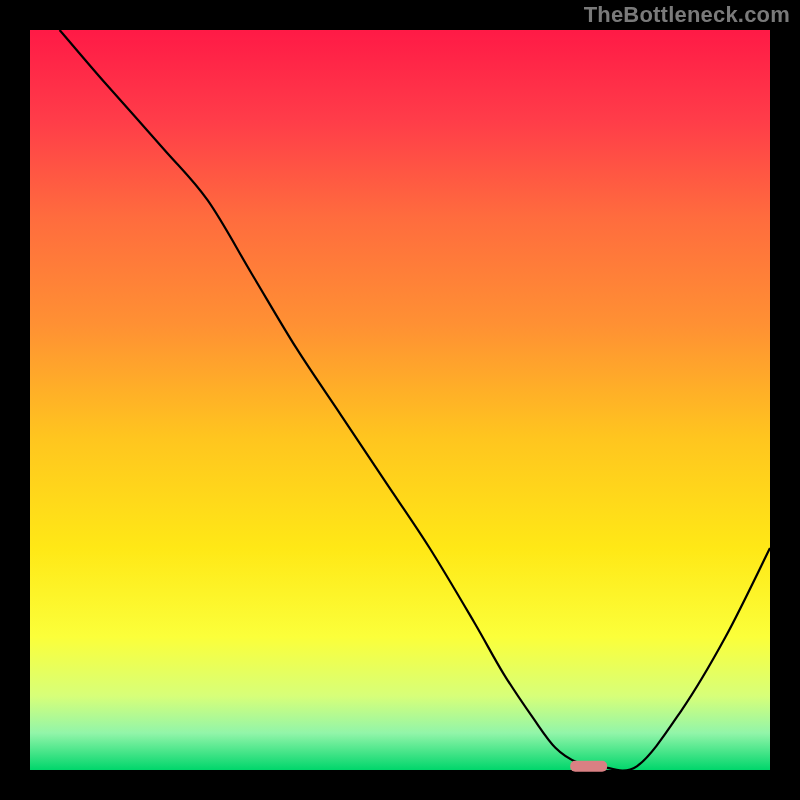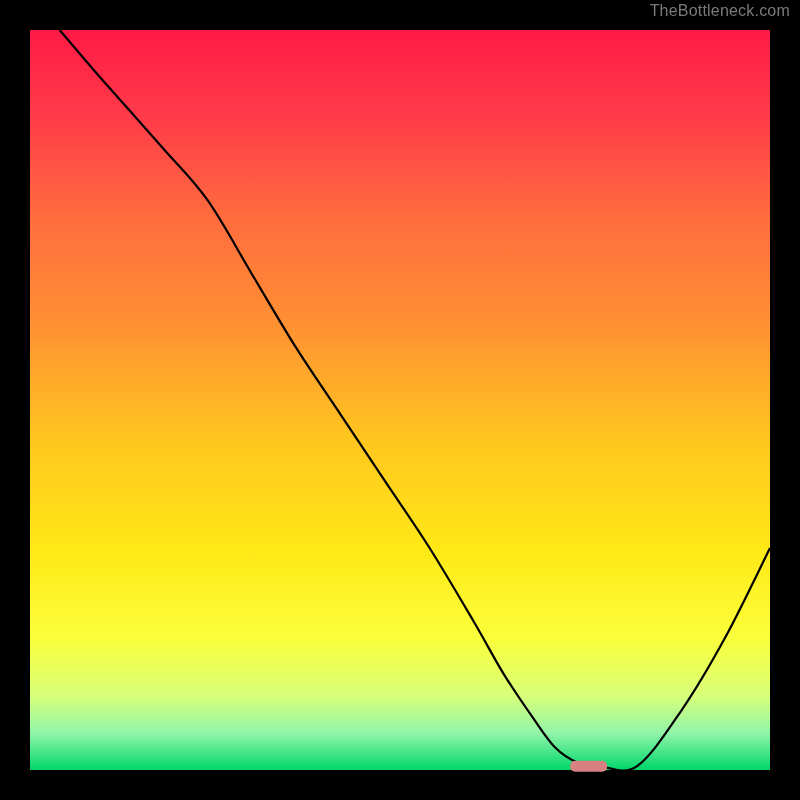--- a/index.html
+++ b/index.html
@@ -13,22 +13,22 @@
   }
   .chart-wrap {
     position: relative;
     width: 800px;
     height: 800px;
   }
   .watermark {
     position: absolute;
     top: 2px;
     right: 10px;
-    font-size: 16px;
-    font-weight: 400;
+    font-size: 22px;
+    font-weight: 700;
     color: #7a7a7a;
     letter-spacing: 0.2px;
     z-index: 3;
     font-family: Arial, sans-serif;
   }
   svg.chart {
     position: absolute;
     top: 0;
     left: 0;
     width: 800px;

